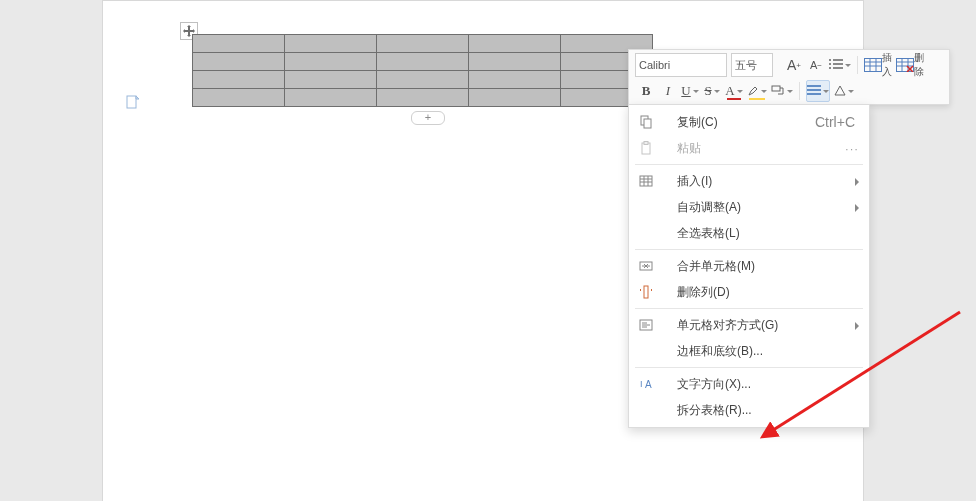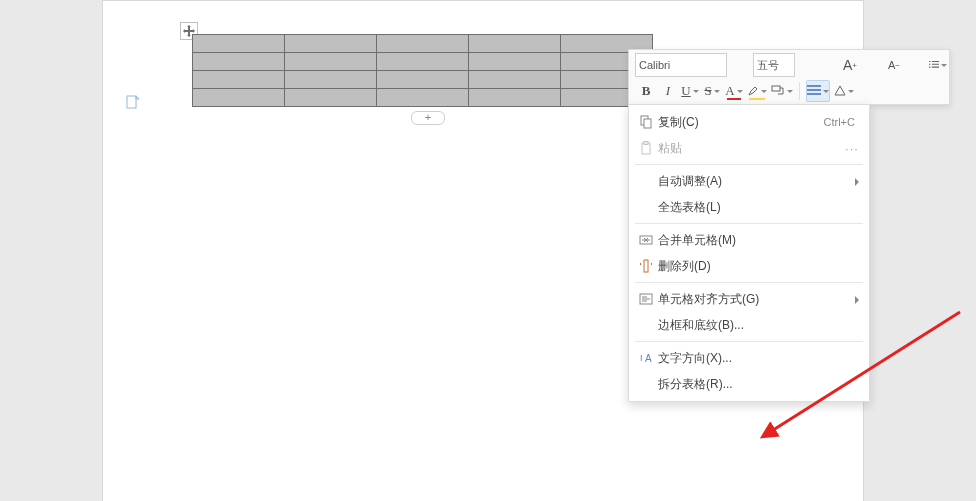--- a/index.html
+++ b/index.html
@@ -7,45 +7,45 @@
   .page { position:absolute; left:102px; top:0; width:760px; height:501px; background:#fff; border:1px solid #d8d8d8; }
   .page-break-icon { position:absolute; left:126px; top:95px; width:14px; height:14px; color:#7aa3d4; }
   .move-handle { position:absolute; left:180px; top:22px; width:16px; height:16px; background:#fff; border:1px solid #bfbfbf; display:flex; align-items:center; justify-content:center; }
   .move-handle svg{display:block;}
   .tbl { position:absolute; left:192px; top:34px; border-collapse:collapse; }
   .tbl td { width:91px; height:17px; border:1px solid #6e6e6e; background:#bfbfbf; padding:0; }
   .add-row-pill { position:absolute; left:411px; top:111px; width:32px; height:12px; border:1px solid #cfcfcf; border-radius:6px; background:#fff; color:#8a8a8a; font-size:11px; line-height:10px; text-align:center; }
 
   .mini-toolbar { position:absolute; left:628px; top:49px; width:320px; height:54px; background:#fafafa; border:1px solid #dcdcdc; box-shadow:0 2px 6px rgba(0,0,0,0.12); }
   .mt-row { display:flex; align-items:center; height:26px; padding:0 6px; }
-  .mt-row.top { margin-top:2px;gap:22px; }
+  .mt-row.top { margin-top:2px; }
   .font-input { height:20px; border:1px solid #cfcfcf; font-size:11px; padding:1px 3px; background:#fff; color:#555; }
   .font-name { width:84px; }
   .font-size { width:34px; margin-left:4px; }
   .mt-sep { width:10px;}
   .mt-btn { display:inline-flex; align-items:center; justify-content:center; min-width:18px; height:20px; margin:0 2px; color:#555; font-size:13px; position:relative; }
   .drop-caret::after{content:""; display:inline-block; margin-left:2px; border-top:3px solid #888; border-left:3px solid transparent; border-right:3px solid transparent;}
   .mt-btn.b { font-weight:bold; font-family:"Times New Roman",serif; }
   .mt-btn.i { font-style:italic; font-family:"Times New Roman",serif; }
   .mt-btn.u { text-decoration:underline; font-family:"Times New Roman",serif; }
   .mt-btn.s { text-decoration:line-through; font-family:"Times New Roman",serif; }
   .underline-bar { position:absolute; left:2px; right:2px; bottom:1px; height:2px; }
   .mt-vert { width:1px; height:18px; background:#e0e0e0; margin:0 4px;}
   .mt-btn.active{ background:#e3edf7; border:1px solid #bcd3ed; border-radius:2px;}
   .top-text { font-size:10px; color:#555; text-align:center; }
   .top-stack { display:flex; align-items:center; width:28px; margin:0 2px;}
   .top-stack .ico{height:18px; display:flex; align-items:center; justify-content:center; color:#537fbe;}
   .sup{font-size:8px;}
 
   .ctx-menu { position:absolute; left:628px; top:104px; width:240px; background:#fff; border:1px solid #dcdcdc; box-shadow:0 4px 10px rgba(0,0,0,0.15); padding:4px 0;}
-  .ctx-item { display:flex; align-items:center; height:26px; font-size:12px; color:#444; position:relative; padding:0 14px 0 29px;}
+  .ctx-item { display:flex; align-items:center; height:26px; font-size:12px; color:#444; position:relative; padding:0 14px 0 48px;}
   .ctx-item.disabled { color:#aaaaaa;}
   .ctx-ico { position:absolute; left:8px; top:4px; width:18px; height:18px; display:flex; align-items:center; justify-content:center; color:#7a7a7a;}
   .ctx-item.disabled .ctx-ico{color:#c4c4c4;}
-  .ctx-shortcut { margin-left:auto; color:#888; font-size:11px;}
+  .ctx-shortcut { margin-left:auto; color:#888; font-size:14px;}
   .ctx-sub::after{content:""; position:absolute; right:10px; top:10px; border-left:4px solid #888; border-top:4px solid transparent; border-bottom:4px solid transparent;}
   .ctx-sep { height:1px; background:#e6e6e6; margin:3px 6px;}
   .ctx-more{position:absolute; right:10px; top:8px; color:#999; letter-spacing:1px; font-size:11px;}
 
   .arrow-annot { position:absolute; left:750px; top:302px; width:220px; height:150px; pointer-events:none;}
 
 </style>
 </head>
 <body>
 
@@ -190,20 +190,29 @@
           <svg width="14" height="14" viewBox="0 0 14 14">
             <rect x="3" y="2" width="8" height="11" fill="none" stroke="#c4c4c4"></rect>
             <rect x="5" y="0.5" width="4" height="3" fill="#eee" stroke="#c4c4c4"></rect>
           </svg>
         </span>
       <span>粘贴</span>
       <span class="ctx-more">···</span>
     </div>
     <div class="ctx-sep"></div>
     <div class="ctx-item ctx-sub">
+      <span class="ctx-ico">
+          <svg width="14" height="14" viewBox="0 0 14 14">
+            <rect x="1" y="2" width="12" height="10" fill="none" stroke="#888"></rect>
+            <path d="M1 5h12M1 8h12M5 2v10M9 2v10" stroke="#888"></path>
+          </svg>
+        </span>
+      <span>插入(I)</span>
+    </div>
+    <div class="ctx-item ctx-sub">
       <span>自动调整(A)</span>
     </div>
     <div class="ctx-item">
       <span>全选表格(L)</span>
     </div>
     <div class="ctx-sep"></div>
     <div class="ctx-item">
       <span class="ctx-ico">
           <svg width="14" height="14" viewBox="0 0 14 14">
             <rect x="1" y="3" width="12" height="8" fill="none" stroke="#888"></rect>

